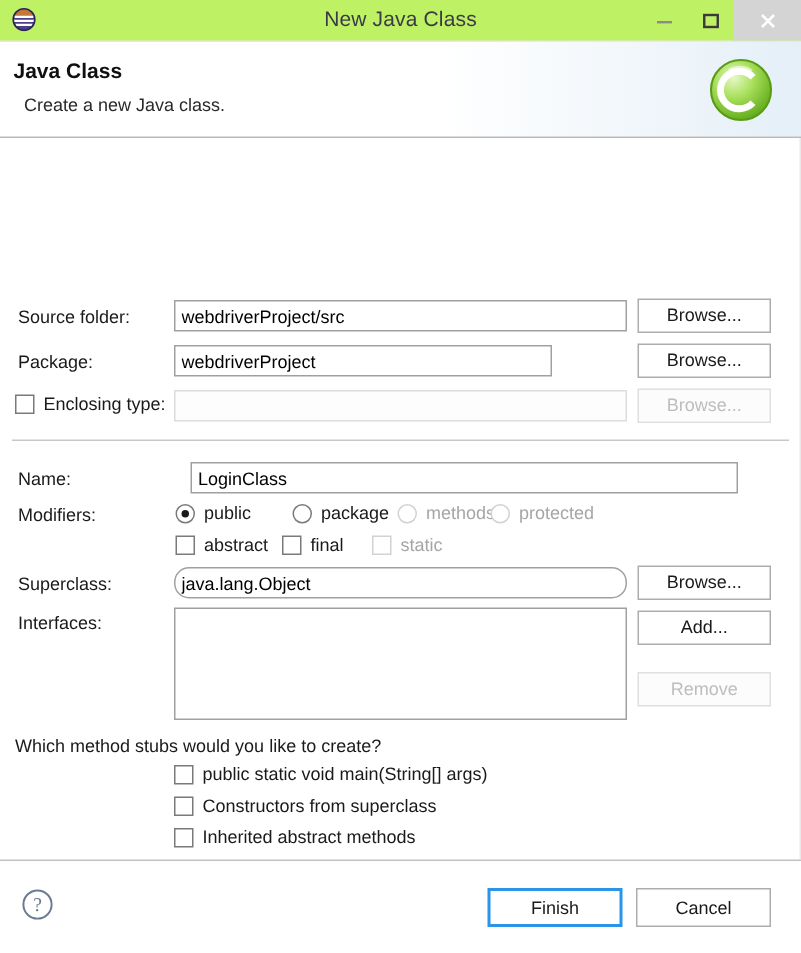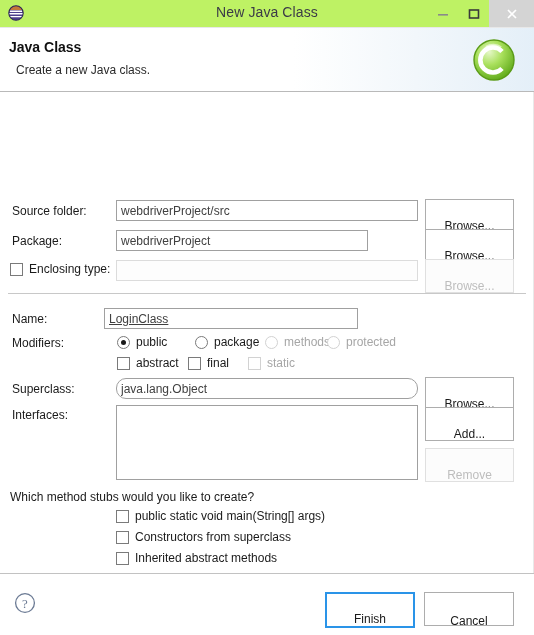--- a/index.html
+++ b/index.html
@@ -113,21 +113,21 @@
   }
 
   .field {
     position: absolute;
     height: 21px;
     box-sizing: border-box;
     border: 1px solid #a0a0a0;
     background: #ffffff;
     font-family: "Liberation Sans", sans-serif;
     font-size: 12px;
-    color: #404040;
+    color: #000000;
     padding: 0 4px;
     line-height: 19px;
     outline: none;
   }
   .field.disabled {
     border-color: #dcdcdc;
     background: #fdfdfd;
     color: #b0b0b0;
   }
   .listbox {
@@ -141,21 +141,21 @@
     position: absolute;
     box-sizing: border-box;
     height: 23px;
     border: 1px solid #adadad;
     background: #ffffff;
     font-family: "Liberation Sans", sans-serif;
     font-size: 12px;
     color: #1a1a1a;
     text-align: center;
     line-height: 21px;
-    padding: 16px;
+    padding: 0;
   }
   .btn.disabled {
     border-color: #e0e0e0;
     color: #bdbdbd;
     background: #fcfcfc;
   }
   .btn.default {
     border: 2px solid #2a94e8;
     line-height: 19px;
   }
@@ -285,21 +285,21 @@
   <div class="ctl" style="left:10px; top:170px;align-items:flex-end;">
     <span class="box"></span>
     <span>Enclosing type:</span>
   </div>
   <input class="field disabled" style="left: 116px; top: 168px; width: 302px;" disabled="" value="">
   <button class="btn disabled" style="left:425px; top:167px; width:89px;">Browse...</button>
 
   <div class="hr" style="top:201px;"></div>
 
   <div class="lbl" style="left:12px; top:220px;">Name:</div>
-  <input class="field" style="left: 104px; top: 216px; width: 254px; text-decoration: underline;" value="LoginClass">
+  <input class="field" style="left: 127px; top: 216px; width: 365px;" value="LoginClass">
 
   <div class="lbl" style="left:12px; top:244px;">Modifiers:</div>
 
   <div class="ctl" style="left:117px; top:243px;">
     <span class="radio on"></span>
     <span>public</span>
   </div>
   <div class="ctl" style="left:195px; top:243px;">
     <span class="radio"></span>
     <span>package</span>
@@ -358,15 +358,15 @@
   </div>
 </div>
 
 <div class="footer">
   <span class="help-icon">
     <svg width="22" height="22" viewBox="0 0 22 22">
       <circle cx="11" cy="11" r="9.4" fill="none" stroke="#6b7a94" stroke-width="1.3"></circle>
       <text x="11" y="15.6" text-anchor="middle" font-family="Liberation Serif, serif" font-size="13" fill="#6b7a94">?</text>
     </svg>
   </span>
-  <button class="btn default" style="left:325px; top:18px; width:90px; height:36px;">Finish</button>
+  <button class="btn default" style="left:325px; top:18px; width:90px; height:26px;">Finish</button>
   <button class="btn" style="left:424px; top:18px; width:90px; height:26px; line-height:24px;">Cancel</button>
 </div>
 
 </body></html>

